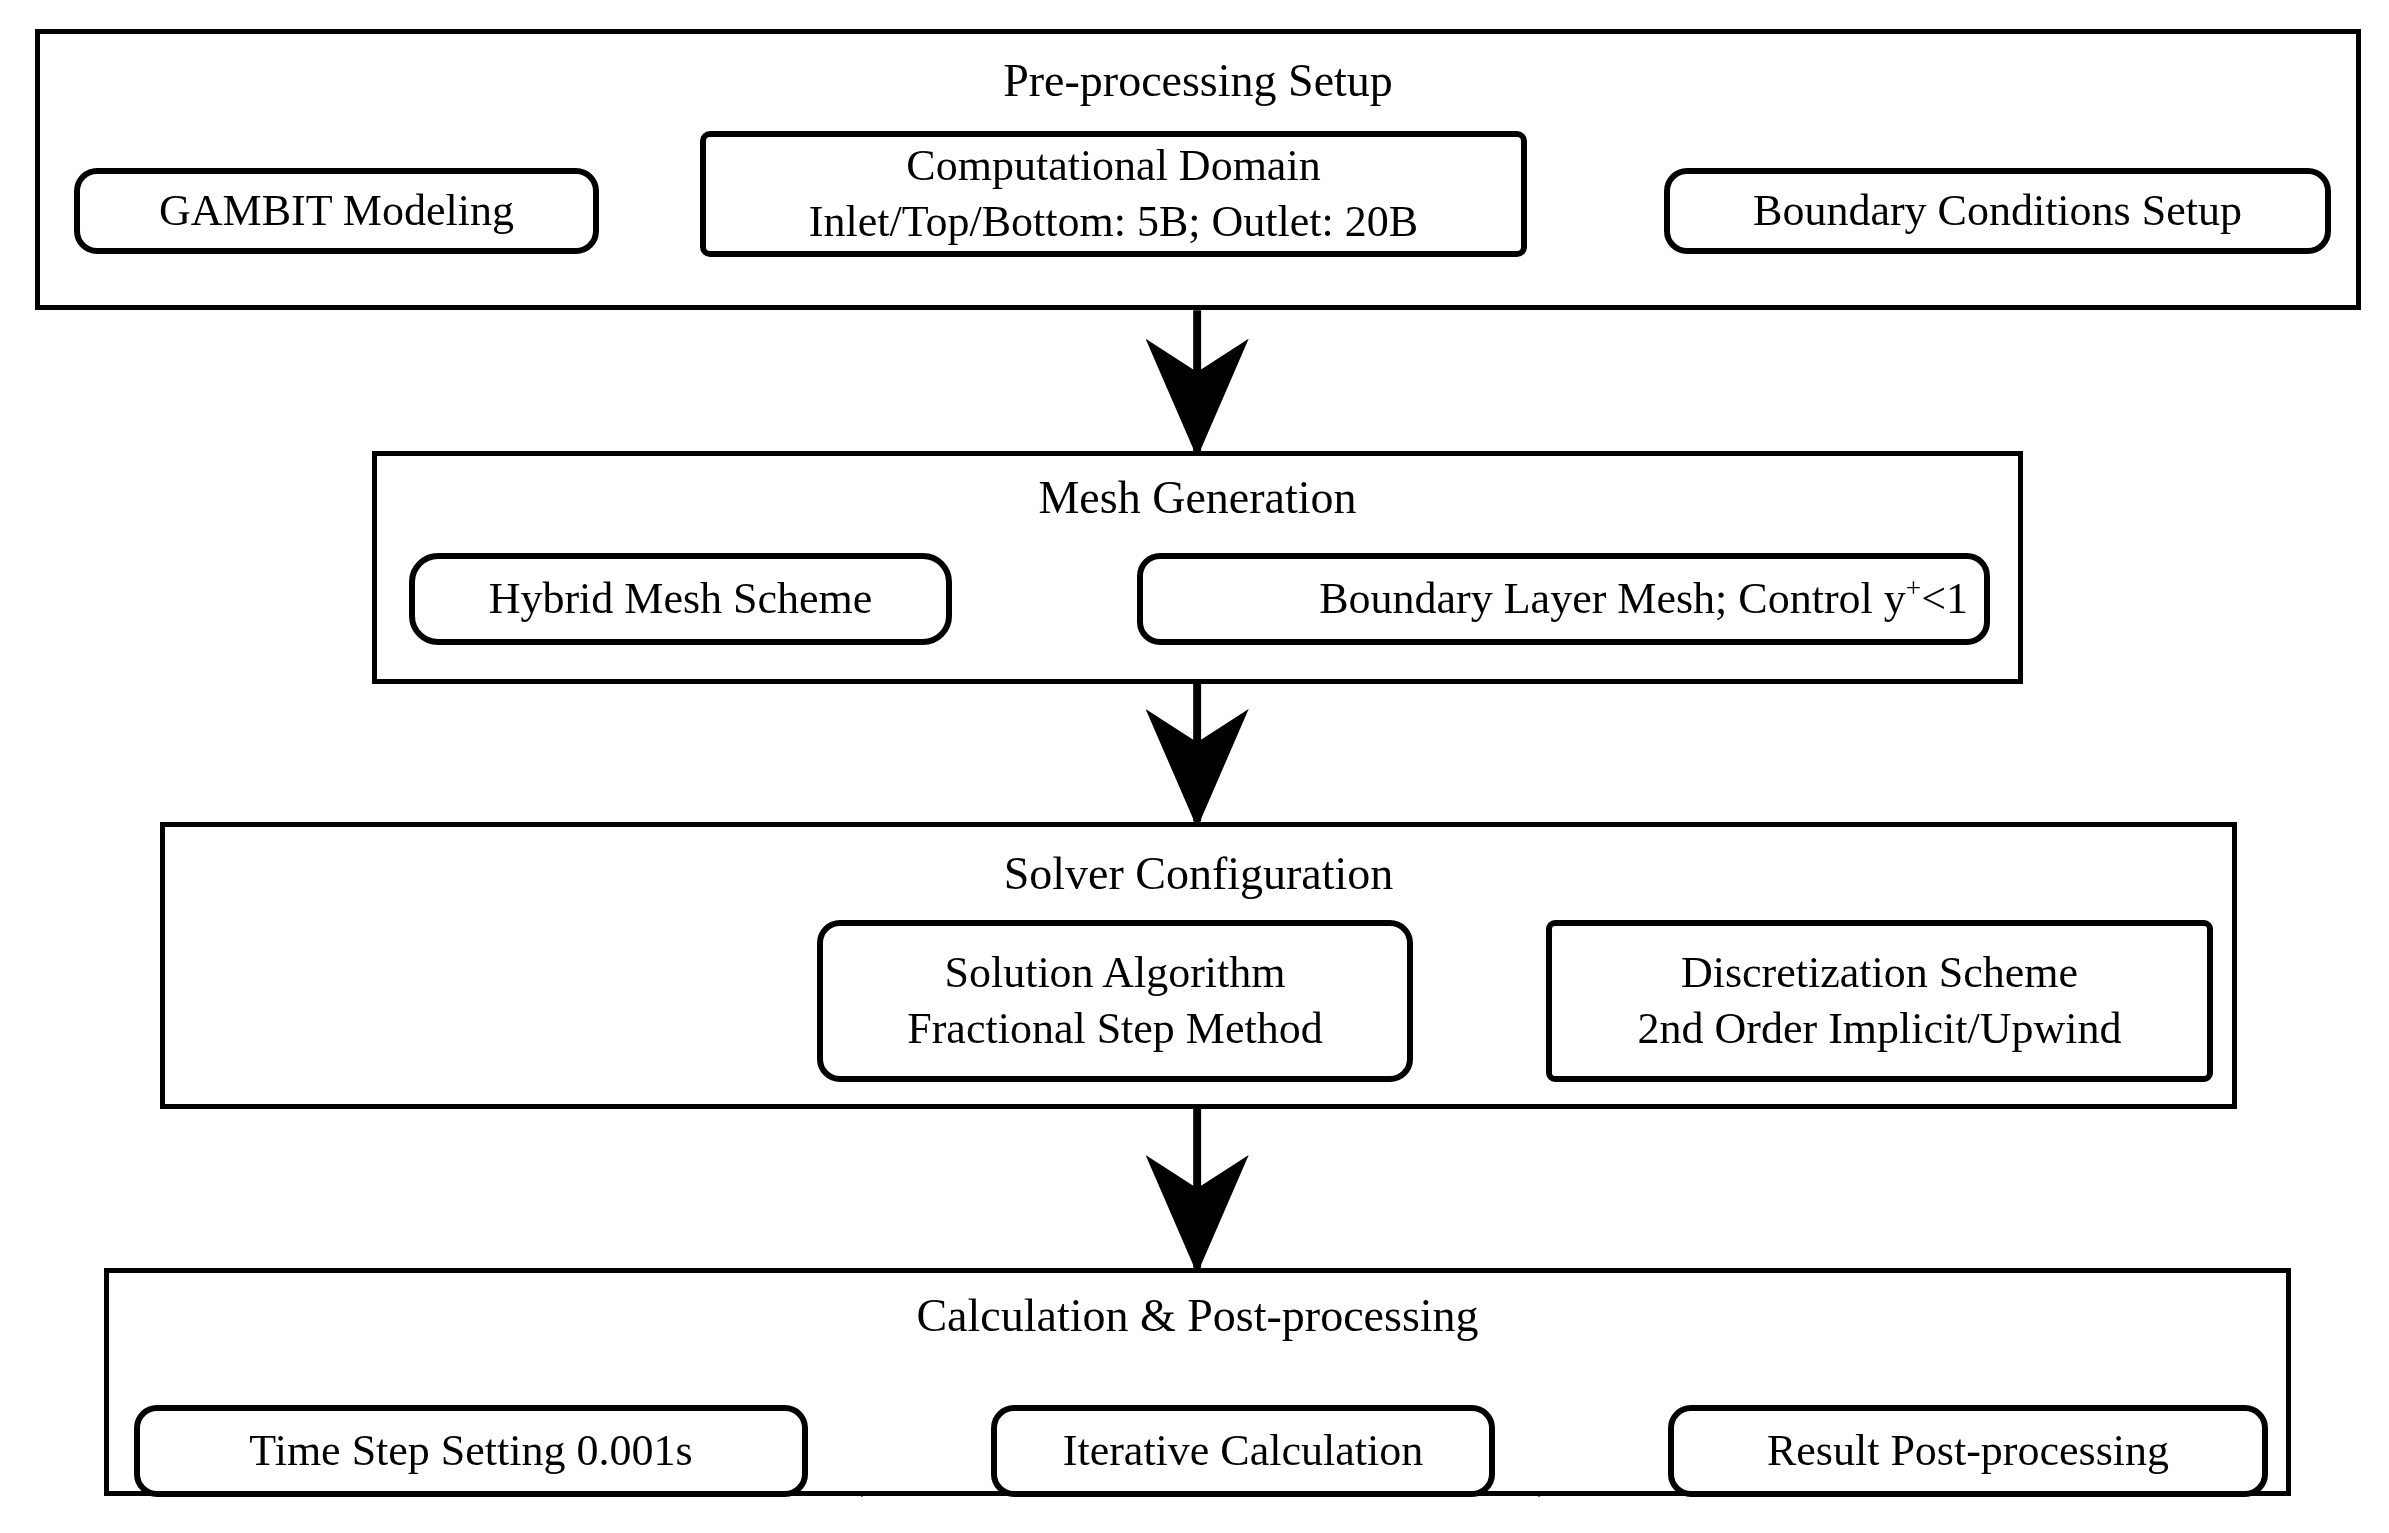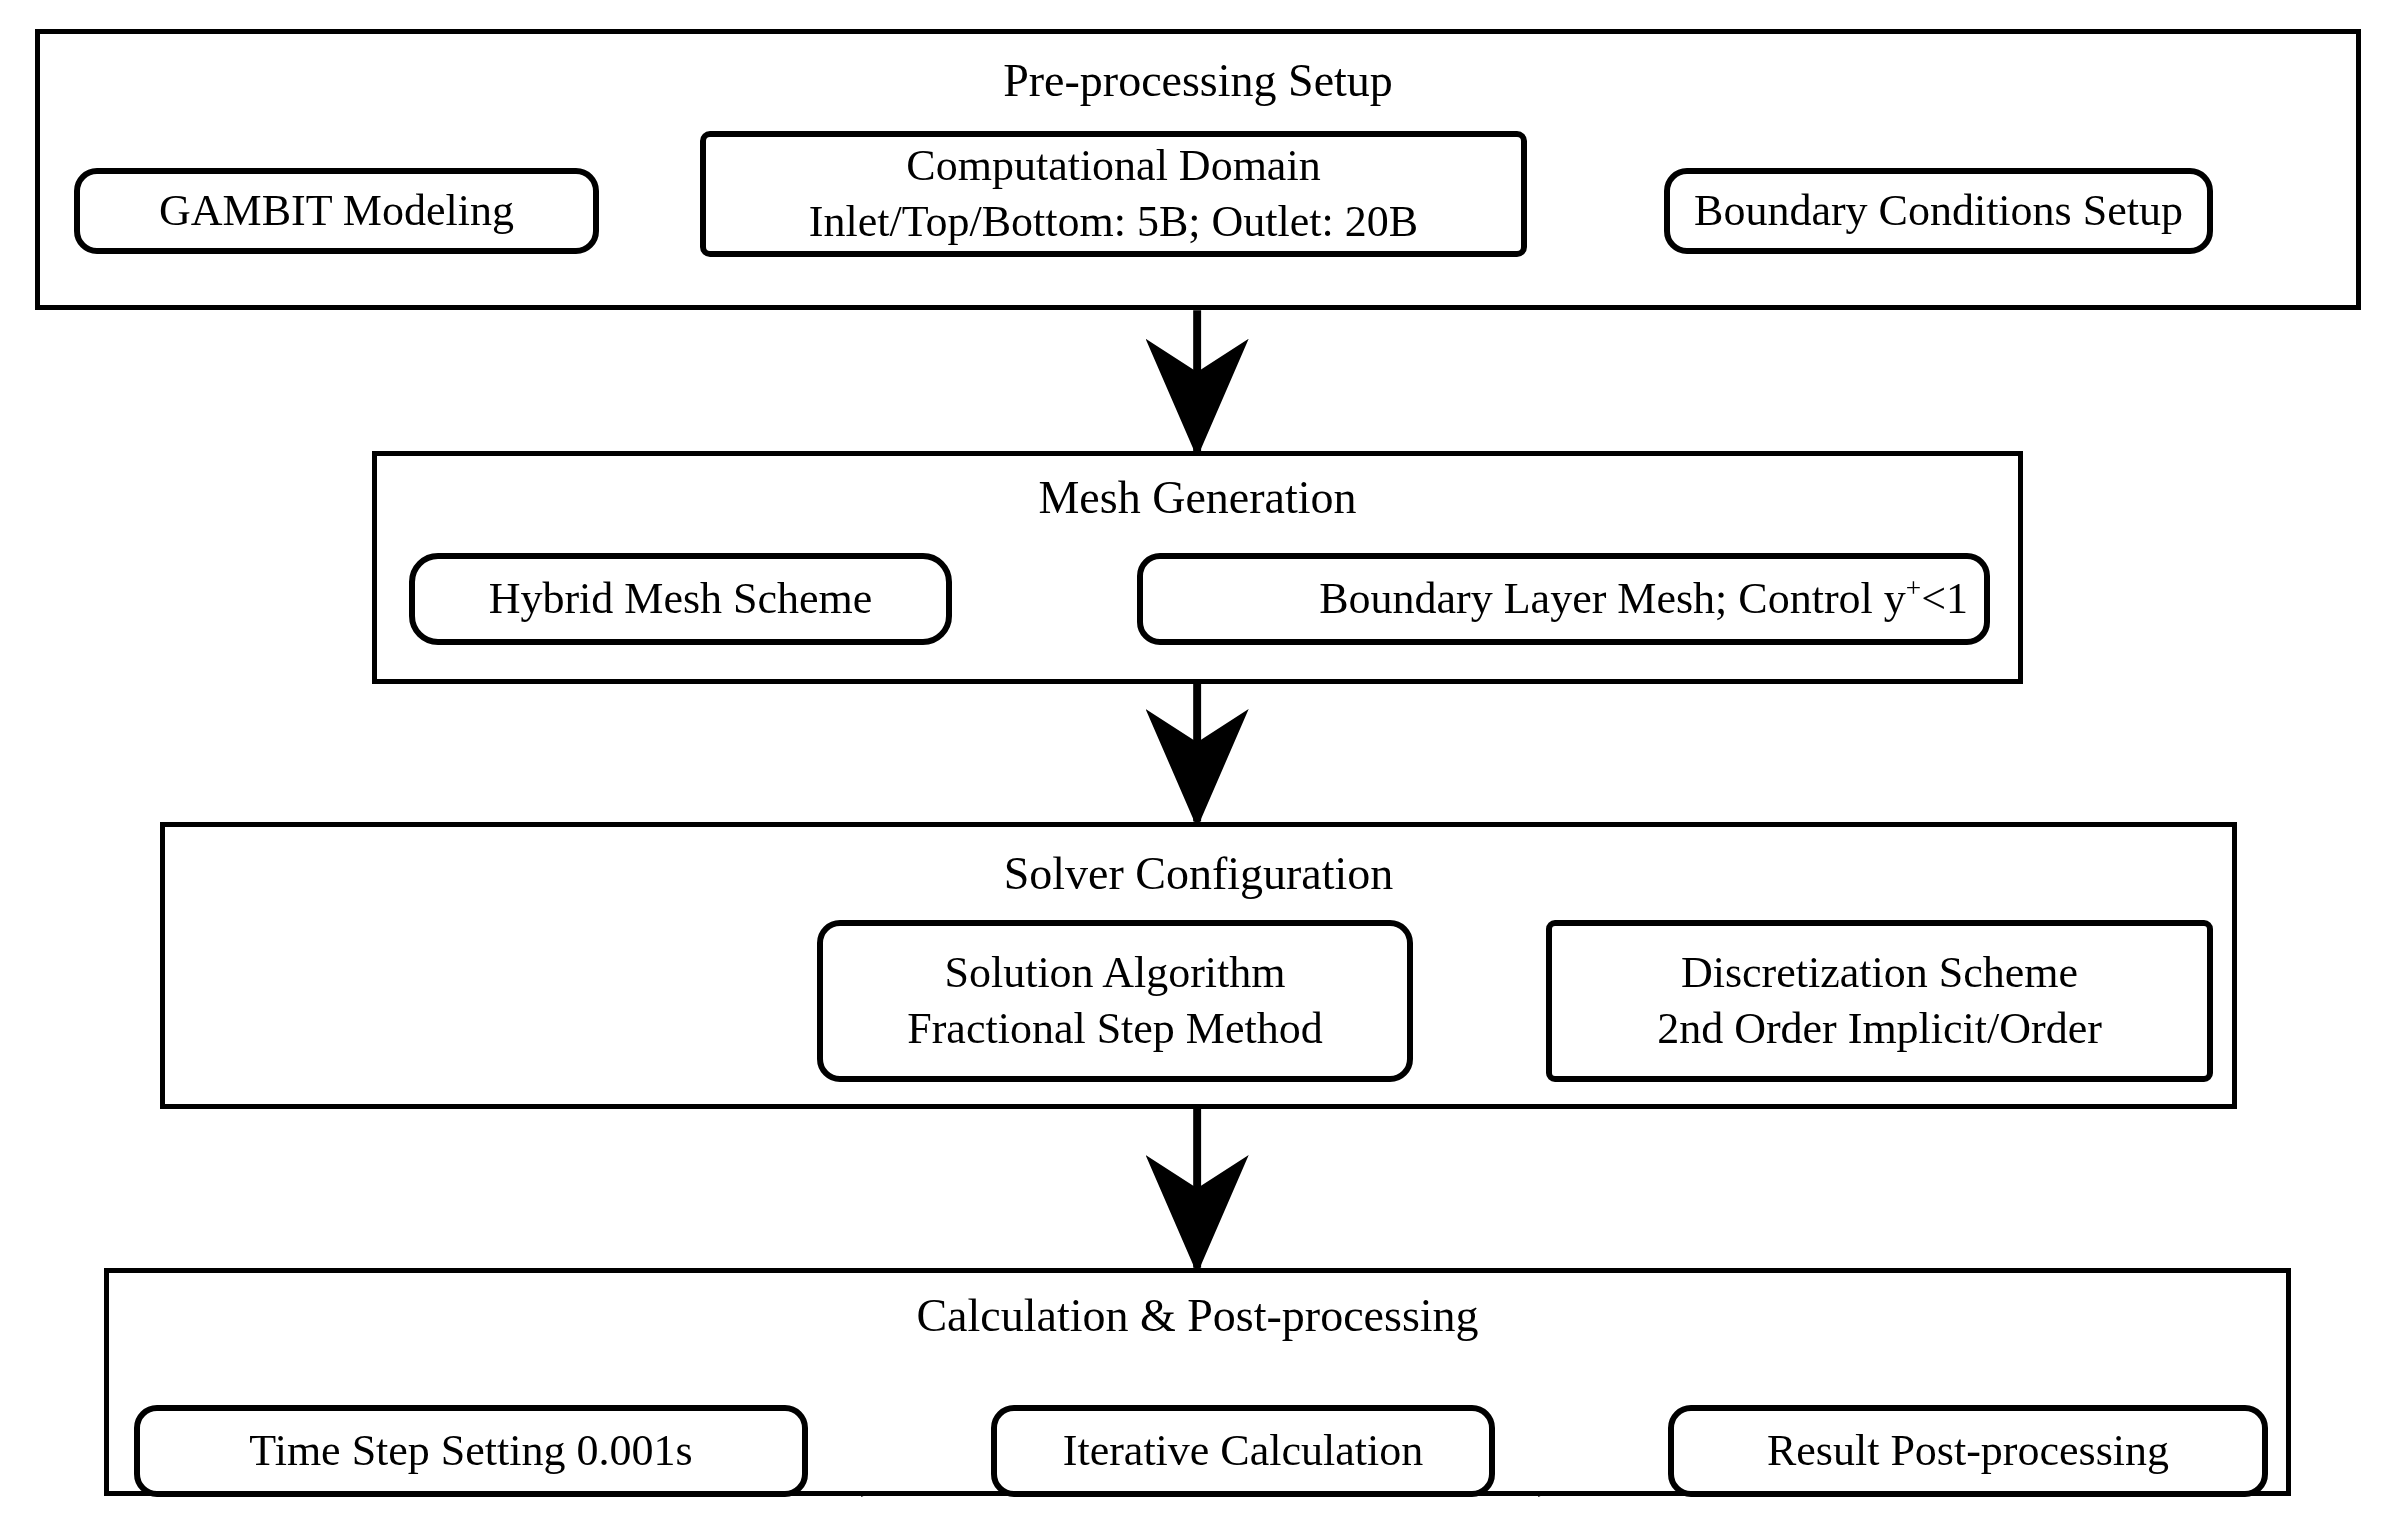--- a/index.html
+++ b/index.html
@@ -107,21 +107,21 @@
 
     <div class="node" style="left:34px; top:134px; width:525px; height:86px;">
       <span class="line">GAMBIT Modeling</span>
     </div>
 
     <div class="node" style="left:660px; top:97px; width:827px; height:126px;border-radius:10px;">
       <span class="line">Computational Domain</span>
       <span class="line">Inlet/Top/Bottom: 5B; Outlet: 20B</span>
     </div>
 
-    <div class="node" style="left:1624px; top:134px; width:549px; height:86px;">
+    <div class="node" style="left:1624px; top:134px; width:667px; height:86px;">
       <span class="line">Boundary Conditions Setup</span>
     </div>
   </div>
 
   <div class="stage" style="left:372px; top:451px; width:1651px; height:233px;">
     <div class="stage-title" style="top:17.6px;">Mesh Generation</div>
 
     <div class="node" style="left:32px; top:97px; width:543px; height:92px;border-radius:29px;">
       <span class="line">Hybrid Mesh Scheme</span>
     </div>
@@ -135,21 +135,21 @@
     <div class="stage-title" style="top:23px;">Solver Configuration</div>
 
 
     <div class="node" style="left:652px; top:93px; width:596px; height:162px;">
       <span class="line">Solution Algorithm</span>
       <span class="line">Fractional Step Method</span>
     </div>
 
     <div class="node" style="left:1381px; top:93px; width:667px; height:162px;border-radius:9px;">
       <span class="line">Discretization Scheme</span>
-      <span class="line">2nd Order Implicit/Order</span>
+      <span class="line">2nd Order Implicit/Upwind</span>
     </div>
   </div>
 
   <div class="stage" style="left:104px; top:1268px; width:2187px; height:228px;">
     <div class="stage-title" style="top:19.4px;">Calculation &amp; Post-processing</div>
 
     <div class="node" style="left:25px; top:132px; width:674px; height:92px;">
       <span class="line">Time Step Setting 0.001s</span>
     </div>
 

